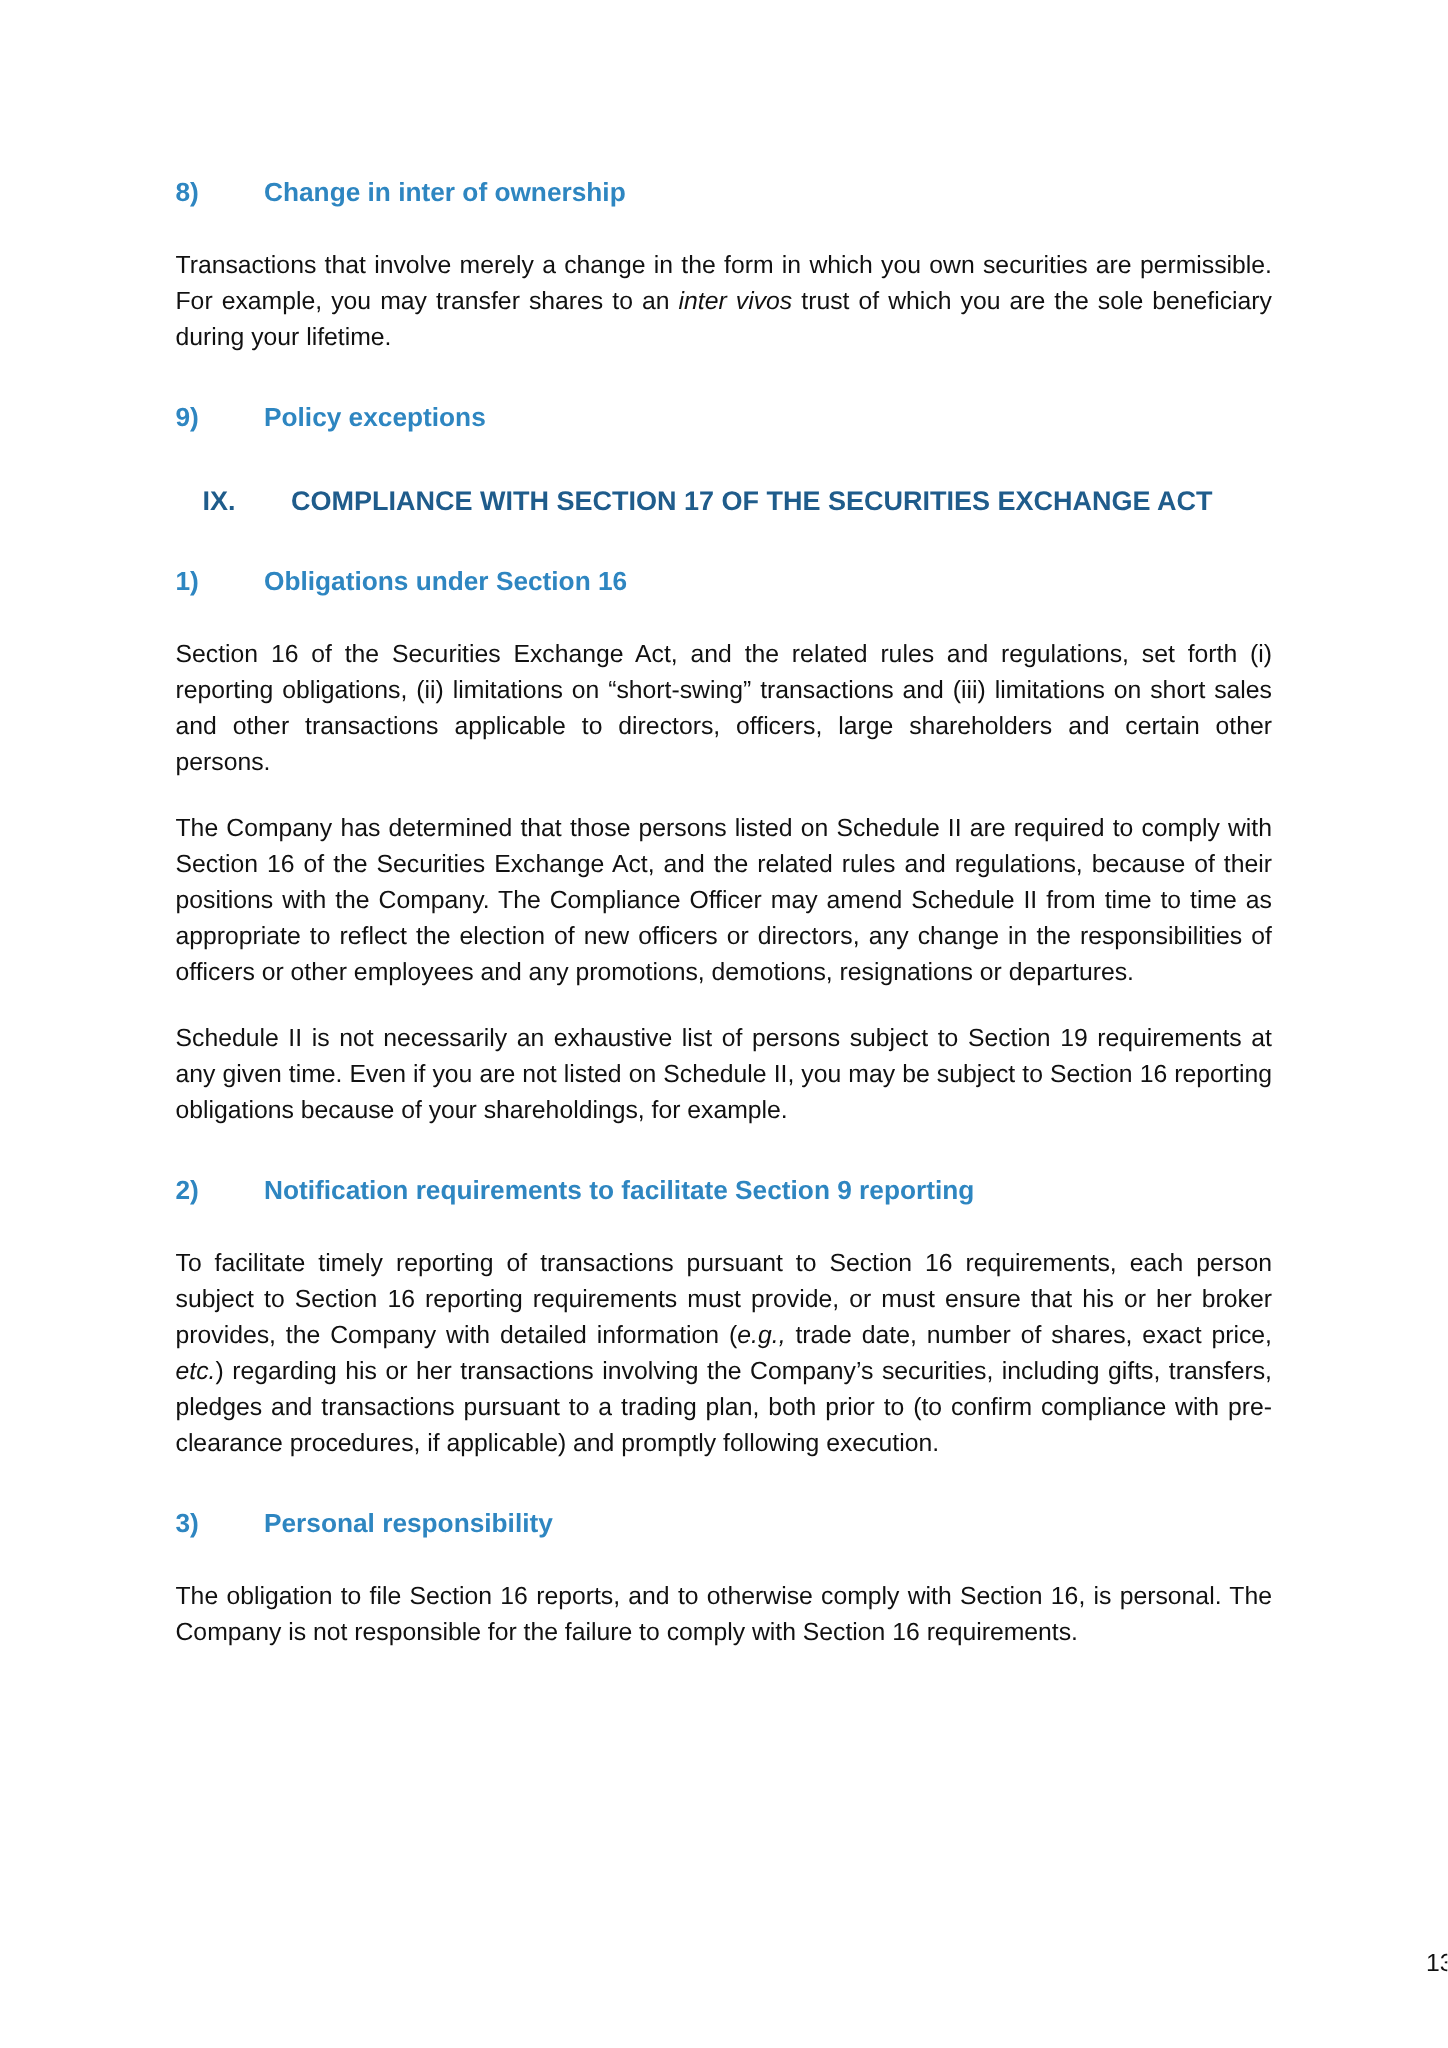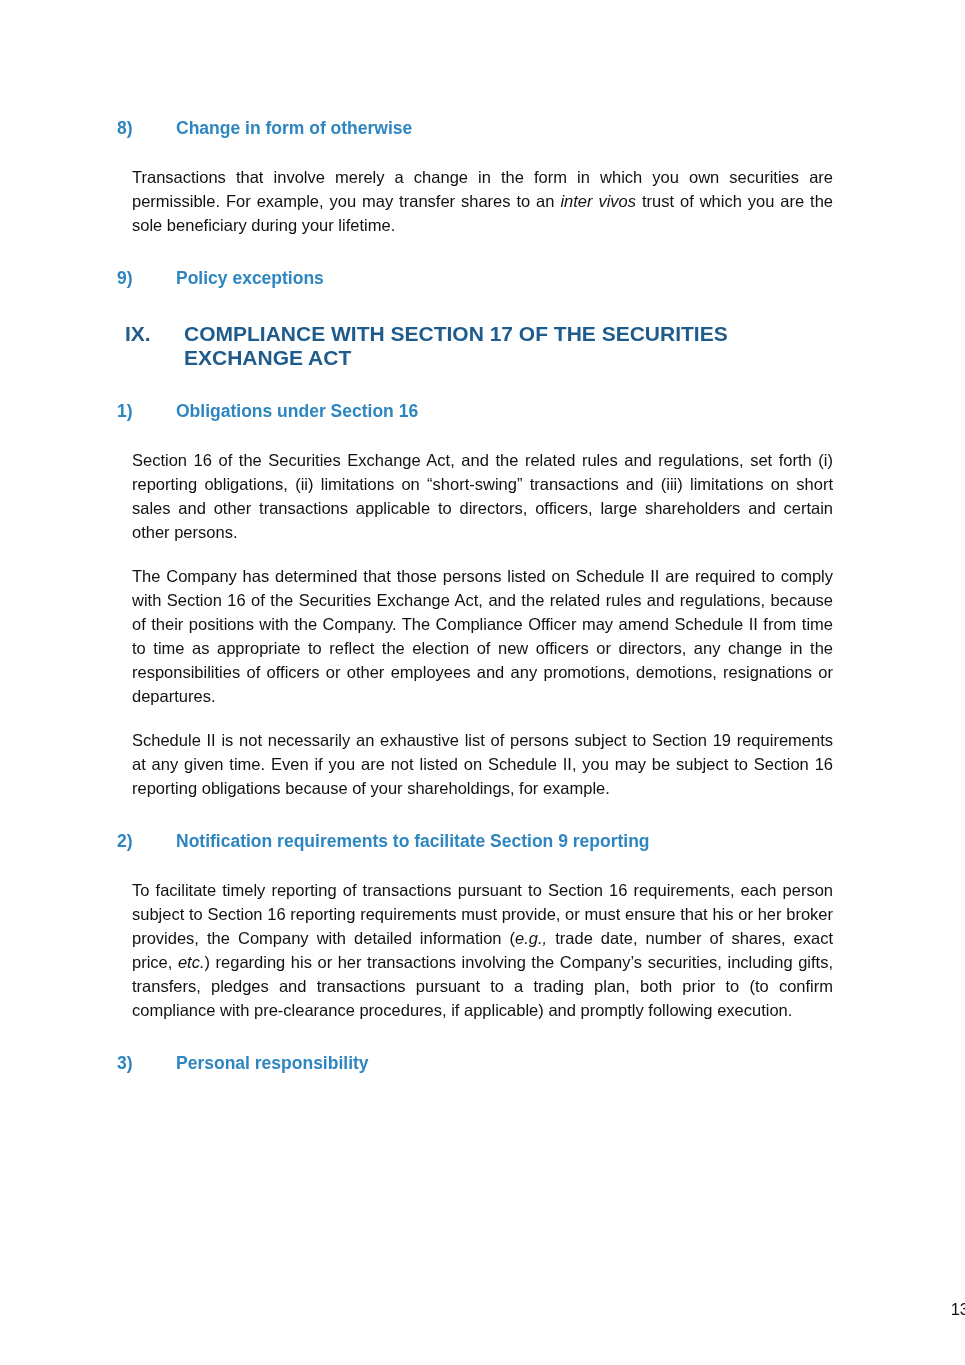--- a/index.html
+++ b/index.html
@@ -17,40 +17,40 @@
   .content {
     position: absolute;
     left: 117px;
     right: 117px;
     top: 116px;
   }
   .content > :first-child { margin-top: 0; }
   .h1 {
     display: flex;
     color: #1F5C8B;
-    font-size: 21px;
+    font-size: 18px;
     font-weight: 700;
     line-height: 24px;
-    margin: 32px 8px 25px;
+    margin: 32px 18px 25px;
   }
   .h2 {
     display: flex;
     color: #2E86C1;
     font-size: 17.5px;
     font-weight: 700;
     line-height: 24px;
     margin: 29px 0 25px;
   }
   .hnum { flex: 0 0 59px; }
   .htitle { flex: 1 1 auto; }
   .body {
     font-size: 16.5px;
     line-height: 24px;
     text-align: justify;
-    margin: 0 15px 20px;
+    margin: 0 0 20px;
     color: #111111;
   }
   .bold { font-weight: 400; }
   .italic { font-style: italic; }
   .pagenum {
     position: absolute;
     bottom: 46px;
     left: 4px;
     width: 100%;
     text-align: right;
@@ -59,21 +59,21 @@
   }
 </style>
 </head>
 <body>
 
 <div class="page">
   <div class="content">
 
     <h3 class="h2">
       <span class="hnum">8)</span>
-      <span class="htitle">Change in form of otherwise</span>
+      <span class="htitle">Change in inter of ownership</span>
     </h3>
 
     <p class="body"><span>Transactions that involve merely a change in the form in which you own securities are permissible. For example, you may transfer shares to an </span><span class="italic">inter vivos</span><span> trust of which you are the sole beneficiary during your lifetime.</span></p>
 
     <h3 class="h2">
       <span class="hnum">9)</span>
       <span class="htitle">Policy exceptions</span>
     </h3>
 
 
@@ -98,17 +98,18 @@
       <span class="htitle">Notification requirements to facilitate Section 9 reporting</span>
     </h3>
 
     <p class="body"><span>To facilitate timely reporting of transactions pursuant to Section 16 requirements, each person subject to Section 16 reporting requirements must provide, or must ensure that his or her broker provides, the Company with detailed information (</span><span class="italic">e.g.,</span><span> trade date, number of shares, exact price, </span><span class="italic">etc.</span><span>) regarding his or her transactions involving the Company’s securities, including gifts, transfers, pledges and transactions pursuant to a trading plan, both prior to (to confirm compliance with pre-clearance procedures, if applicable) and promptly following execution.</span></p>
 
     <h3 class="h2">
       <span class="hnum">3)</span>
       <span class="htitle">Personal responsibility</span>
     </h3>
 
+    <p class="body"><span>The obligation to file Section 16 reports, and to otherwise comply with Section 16, is personal. The Company is not responsible for the failure to comply with Section 16 requirements.</span></p>
 
   </div>
 
   <div class="pagenum">13</div>
 </div>
 
 </body></html>

